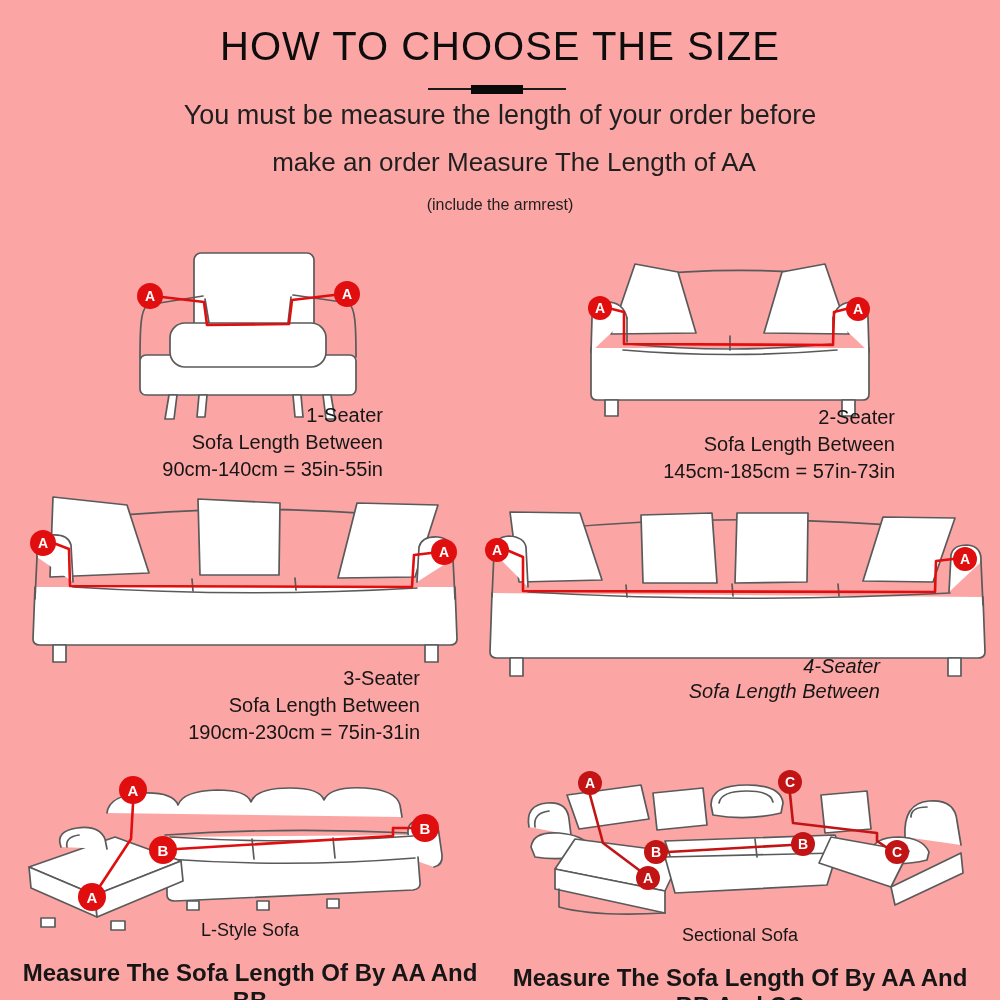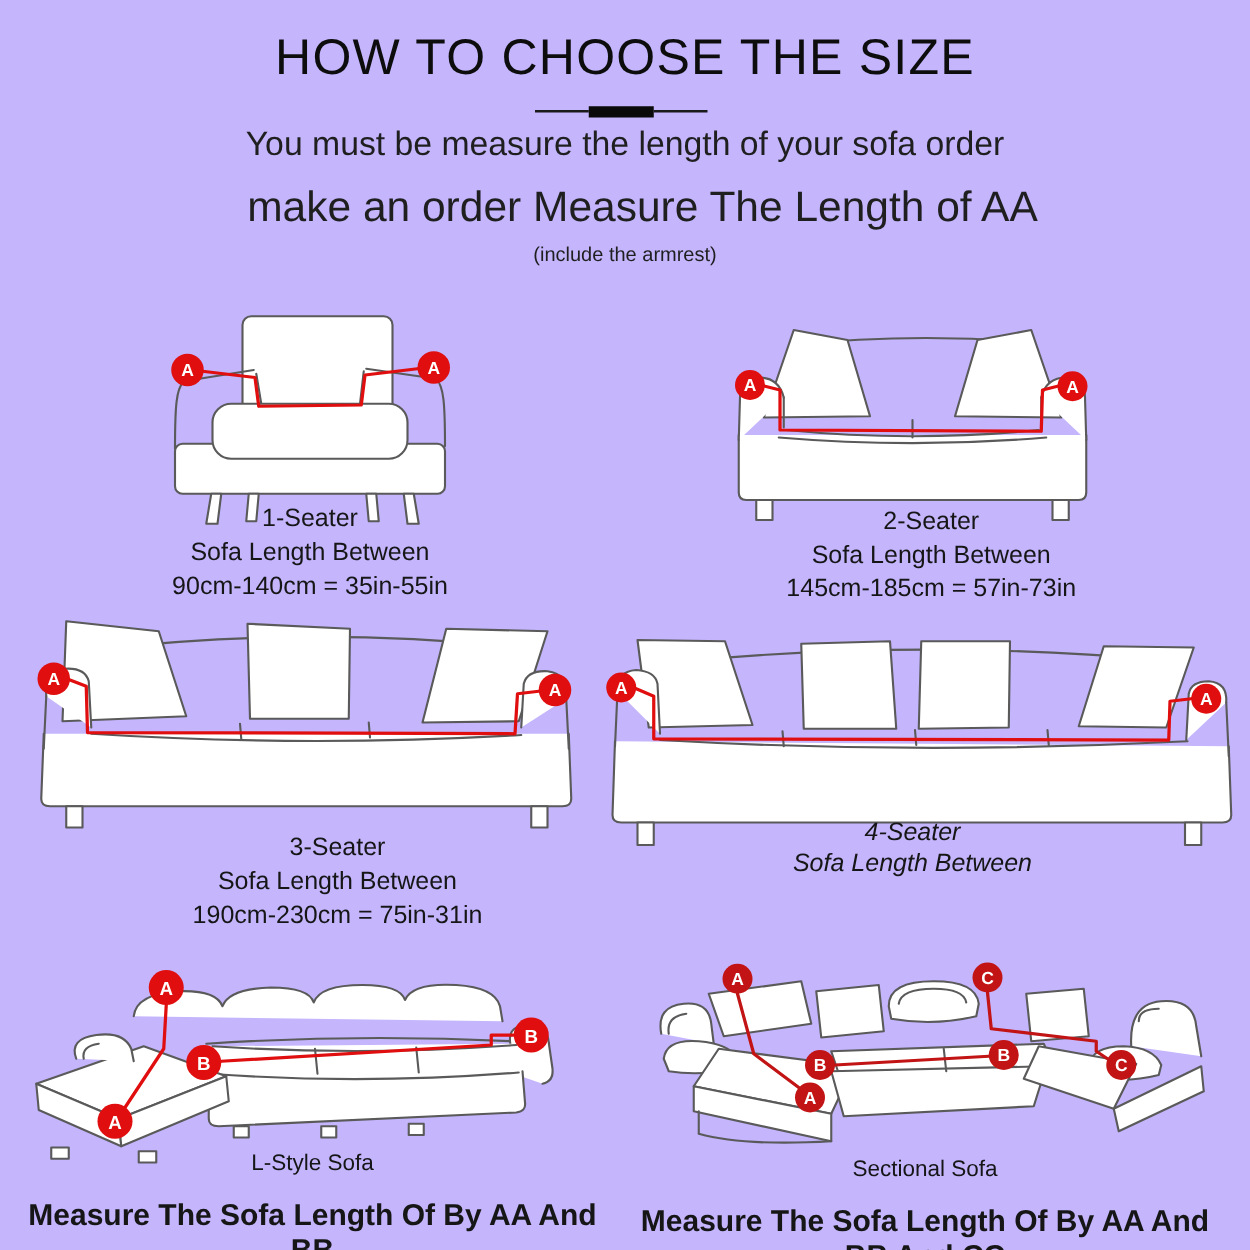--- a/index.html
+++ b/index.html
@@ -1,61 +1,61 @@
 <!DOCTYPE html>
 <html><head>
 <meta charset="utf-8">
 <style>
   * { margin:0; padding:0; box-sizing:border-box; }
   html,body { width:1000px; height:1000px; background:#ffffff; }
   body { font-family:"Liberation Sans", sans-serif; color:#1a1a1a; position:relative; overflow:hidden; }
-  .canvas { position:absolute; inset:0; background:#c4b5fd; }
+  .canvas { position:absolute; inset:0; background:#fca5a5; }
 
   .title { position:absolute; top:24px; left:0; width:1000px; text-align:center;
            font-size:40px; font-weight:400; letter-spacing:1px; color:#0d0d0d; }
   .divider { position:absolute; top:84px; left:428px; width:138px; height:10px;
              display:flex; align-items:center; }
   .divider .line { flex:1; height:2px; background:#1a1a1a; }
   .divider .bar  { width:52px; height:9px; background:#0a0a0a; }
 
   .sub { position:absolute; left:0; width:1000px; text-align:center; color:#1f1f1f; }
   .sub1 { top:100px; font-size:27px; }
-  .sub2 { top:147px; font-size:34px;padding-left:28px; }
+  .sub2 { top:147px; font-size:26px;padding-left:28px; }
   .sub3 { top:196px; font-size:16px; }
 
   figure { position:absolute; }
   svg .ln  { fill:none; stroke:#5a5a5a; stroke-width:1.7; stroke-linecap:round; stroke-linejoin:round; }
   svg .fl  { fill:#ffffff; stroke:#5a5a5a; stroke-width:1.7; stroke-linecap:round; stroke-linejoin:round; }
   svg .flo { fill:#ffffff; stroke:none; }
   svg .red { fill:none; stroke:#e00e0e; stroke-width:2.6; stroke-linejoin:round; stroke-linecap:round; }
   svg .red2{ fill:none; stroke:#c21414; stroke-width:2.6; stroke-linejoin:round; stroke-linecap:round; }
   svg .mk  { fill:#e00e0e; }
   svg .mk2 { fill:#c21414; }
   svg .mkt { fill:#ffffff; font-family:"Liberation Sans",sans-serif; font-weight:bold;
              font-size:14px; text-anchor:middle; }
   svg .mkt2{ font-size:15px; }
 
-  .cap { position:absolute; text-align:center; font-size:20px; line-height:27px; color:#161616; }
+  .cap { position:absolute; text-align:right; font-size:20px; line-height:27px; color:#161616; }
   .cap .nm { font-size:20px; }
   .capb { position:absolute; text-align:center; color:#161616; }
   .capb .nm { font-size:18px; display:block; }
   .capb .strong { font-weight:bold; font-size:24px; display:block; margin-top:18px; }
 </style>
 </head>
 <body>
 
 <div class="canvas">
 
   <h1 class="title">HOW TO CHOOSE THE SIZE</h1>
   <div class="divider">
     <span class="line"></span>
     <span class="bar"></span>
     <span class="line"></span>
   </div>
-  <p class="sub sub1">You must be measure the length of your sofa order</p>
+  <p class="sub sub1">You must be measure the length of your order before</p>
   <p class="sub sub2">make an order Measure The Length of AA</p>
   <p class="sub sub3">(include the armrest)</p>
 
   <figure style="left:113px; top:247px;">
     <svg width="270" height="178" viewBox="0 0 270 178">
       <g>
         <rect class="fl" x="81" y="6" width="120" height="92" rx="7"></rect>
         <path class="ln" d="M 34,58 L 90,49"></path>
         <path class="ln" d="M 34,58 C 28,64 27,78 27,112"></path>
         <path class="ln" d="M 92,52 L 96,76"></path>

